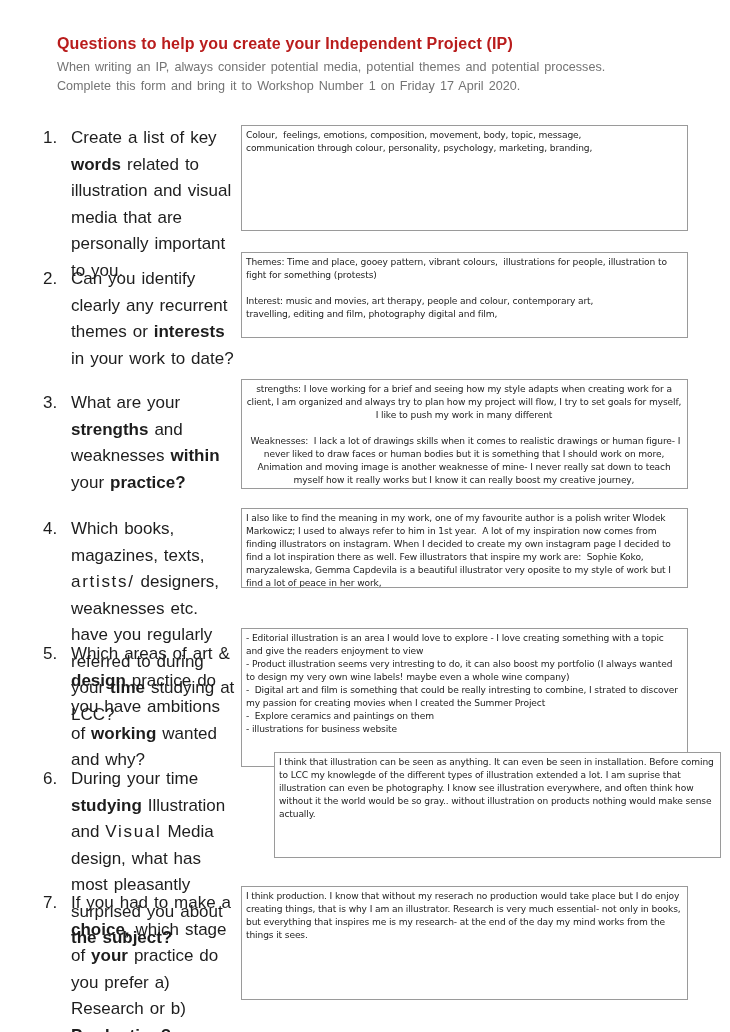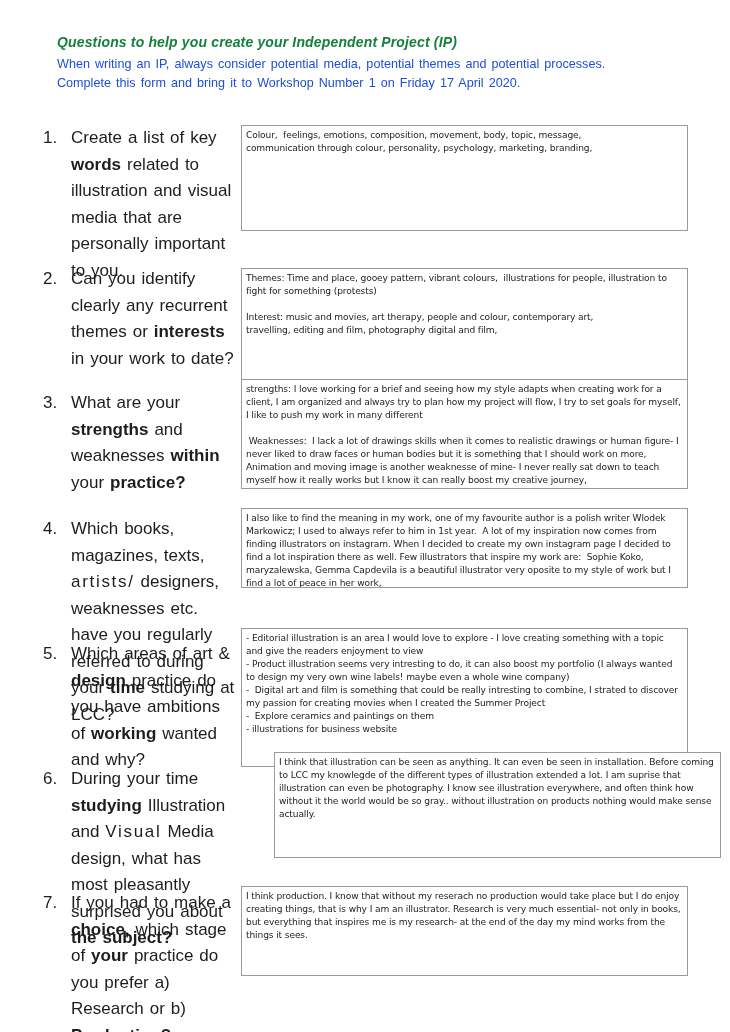--- a/index.html
+++ b/index.html
@@ -22,33 +22,32 @@
   }
 
   
   .header {
     position: absolute;
     left: 57px;
     top: 33px;
     width: 640px;
   }
   .doc-title {
-    font-size: 14px;
+    font-size: 16px;
     font-weight: bold;
     letter-spacing: 0.15px;
     margin: 0 0 3px 0;
     line-height: 1.35;
-    color: #15803d;
-    font-style: italic;
+    color: #b91c1c;
   }
   .doc-intro {
     font-size: 12.6px;
     line-height: 1.52;
     margin: 0;
-    color: #1d4ed8;
+    color: #737373;
     word-spacing: 1.6px;
     max-width: 590px;
   }
 
   
   .qrow {
     position: absolute;
     left: 57px;
     width: 631px;
   }
@@ -120,35 +119,35 @@
 communication through colour, personality, psychology, marketing, branding,</div>
     </div>
   </div>
 
   <div class="qrow" style="top:252px;">
     <div class="qtext" style="top:14px;">
       <span class="body">
         <span class="num">2.</span><span>Can you identify clearly any recurrent themes or </span><b>interests</b><span> in your work to date?</span>
       </span>
     </div>
-    <div class="abox" style="top:16px;height:117px;">
+    <div class="abox" style="top:0px;height:86px;">
       <div class="atext">Themes: Time and place, gooey pattern, vibrant colours,  illustrations for people, illustration to fight for something (protests)
 
 Interest: music and movies, art therapy, people and colour, contemporary art,
 travelling, editing and film, photography digital and film,</div>
     </div>
   </div>
 
   <div class="qrow" style="top:379px;">
     <div class="qtext" style="top:11px;">
       <span class="body">
         <span class="num">3.</span><span>What are your </span><b>strengths</b><span> and weaknesses </span><b>within</b><span> your </span><b>practice?</b>
       </span>
     </div>
-    <div class="abox" style="top:0px;height:110px;">
+    <div class="abox" style="top:0px;height:110px;text-align:center;">
       <div class="atext">strengths: I love working for a brief and seeing how my style adapts when creating work for a client, I am organized and always try to plan how my project will flow, I try to set goals for myself, I like to push my work in many different
 
  Weaknesses:  I lack a lot of drawings skills when it comes to realistic drawings or human figure- I never liked to draw faces or human bodies but it is something that I should work on more, Animation and moving image is another weaknesse of mine- I never really sat down to teach myself how it really works but I know it can really boost my creative journey,</div>
     </div>
   </div>
 
   <div class="qrow" style="top:508px;">
     <div class="qtext" style="top:8px;">
       <span class="body">
         <span class="num">4.</span><span>Which books,  magazines, texts, </span><span class="spaced">artists/</span><span> designers, weaknesses etc. have you regularly referred to during your </span><b>time</b><span> studying  at LCC?</span>
@@ -185,18 +184,18 @@
     </div>
   </div>
 
   <div class="qrow" style="top:886px;">
     <div class="qtext" style="top:4px;">
       <span class="body">
         <span class="num">7.</span><span>If you had to make a </span><b>choice,</b><span> which stage of </span><b>your</b><span> practice do you prefer a) Research or b) </span><b>Production?</b>
       </span>
       <span class="extra-line">Please briefly explain why.</span>
     </div>
-    <div class="abox" style="top:0px;height:90px;">
+    <div class="abox" style="top:0px;height:114px;">
       <div class="atext">I think production. I know that without my reserach no production would take place but I do enjoy creating things, that is why I am an illustrator. Research is very much essential- not only in books, but everything that inspires me is my research- at the end of the day my mind works from the things it sees.</div>
     </div>
   </div>
 
 </div>
 
 </body></html>

